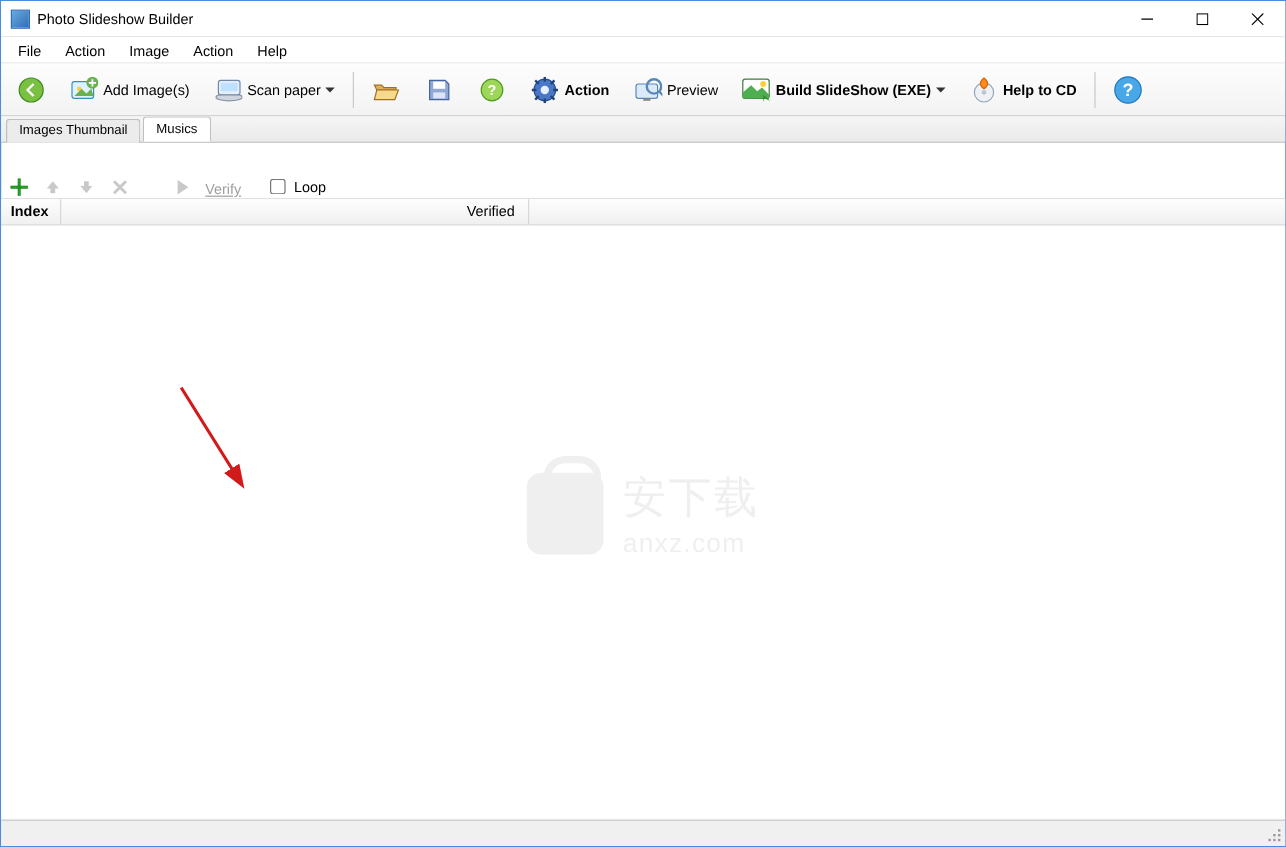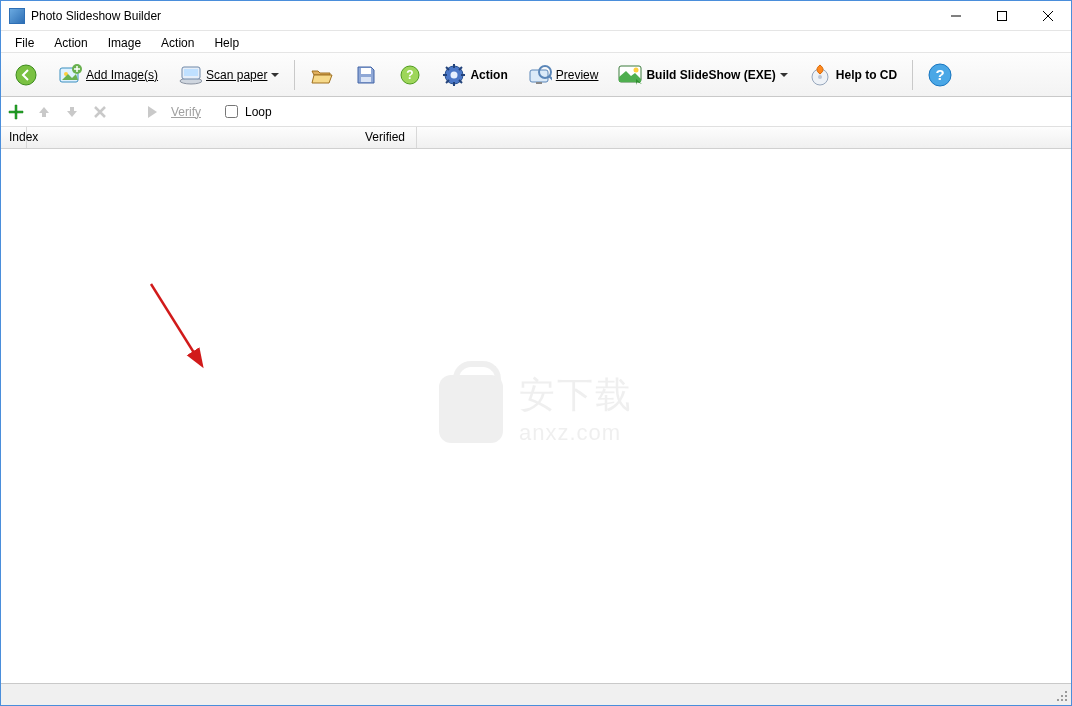--- a/index.html
+++ b/index.html
@@ -10,40 +10,40 @@
   .titlebar .app-icon { width:16px; height:16px; margin:0 6px 0 8px; background:linear-gradient(135deg,#6aa9e0 0%,#2e6fb5 100%); border:1px solid #2e6fb5; }
   .titlebar .title { flex:0 0 auto; font-size:12px; color:#000; }
   .titlebar .spacer { flex:1; }
   .win-btn { width:46px; height:30px; display:flex; align-items:center; justify-content:center; }
   
   .menubar { height:22px; background:#fff; display:flex; align-items:flex-end; padding:0 4px; border-bottom:1px solid #e5e5e5; }
   .menubar .menu-item { padding:2px 10px; cursor:default; }
   
   .toolbar { height:44px; background:linear-gradient(#fdfdfd,#f3f3f3); border-bottom:1px solid #c9c9c9; display:flex; align-items:center; padding:0 6px; gap:6px; }
   .tb-btn { display:flex; align-items:center; padding:3px 6px; border:1px solid transparent; border-radius:3px; gap:4px; cursor:default; white-space:nowrap; }
-  .tb-btn .lbl { text-decoration:underline; }
+  .tb-btn .lbl { }
   .tb-btn .lbl.noul { text-decoration:none; font-weight:bold; }
   .tb-sep { width:1px; height:30px; background:#c9c9c9; margin:0 2px; }
   .dropdown-arrow { width:8px; height:8px; display:inline-block; }
   .icon24 { width:24px; height:24px; display:flex; align-items:center; justify-content:center; }
   
   .tabstrip { height:22px; background:linear-gradient(#f5f5f5,#eaeaea); border-bottom:1px solid #c0c0c0; display:flex; align-items:flex-end; padding-left:4px; }
   .tab { padding:3px 10px 4px 10px; font-size:11px; border:1px solid #bfbfbf; border-bottom:none; background:#ececec; margin-right:2px; border-top-left-radius:3px; border-top-right-radius:3px; position:relative; top:1px; cursor:default; }
   .tab.active { background:#fff; color:#000; top:0; padding-top:4px; }
   
-  .subtoolbar { height:30px; display:flex; align-items:center; padding:0 6px; gap:10px; border-bottom:1px solid #e0e0e0; }
+  .subtoolbar { height:47px; display:flex; align-items:flex-end; padding:0 6px; gap:10px; border-bottom:1px solid #e0e0e0; }
   .ico-btn { width:18px; height:18px; display:flex; align-items:center; justify-content:center; cursor:default; }
   .ico-btn.disabled { opacity:0.45; }
   .verify-link { color:#a0a0a0; text-decoration:underline; font-size:12px; }
   .loop { display:flex; align-items:center; gap:4px; margin-left:10px; }
   .loop input { width:13px; height:13px; }
   
   .col-header { height:22px; background:linear-gradient(#fdfdfd,#f0f0f0); border-bottom:1px solid #d0d0d0; display:flex; }
   .col-header .col { padding:3px 8px; border-right:1px solid #d8d8d8; font-size:12px; }
-  .c-index { width:26px; }
+  .c-index { width:50px;font-weight:bold; }
   .c-path  { width:330px;margin-top:28px; }
   .c-verified { width:60px; }
   
   .list-area { flex:1; position:relative; background:#fff; overflow:hidden; }
   .watermark { position:absolute; top:50%; left:50%; transform:translate(-50%,-60%); opacity:0.22; display:flex; align-items:center; gap:16px; pointer-events:none; }
   .watermark .bag { width:64px; height:68px; background:#b8b8b8; border-radius:12px; position:relative; }
   .watermark .bag::before { content:""; position:absolute; top:-14px; left:14px; width:36px; height:20px; border:6px solid #b8b8b8; border-bottom:none; border-top-left-radius:18px; border-top-right-radius:18px; }
   .watermark .txt1 { font-size:36px; color:#b8b8b8; font-weight:500; letter-spacing:2px; }
   .watermark .txt2 { font-size:22px; color:#b8b8b8; letter-spacing:1px; }
   .arrow-anno { position:absolute; top:130px; left:145px; pointer-events:none; }
@@ -209,20 +209,24 @@
     <div class="tb-btn">
       <span class="icon24">
         <svg width="24" height="24">
             <circle cx="12" cy="12" r="11" fill="#4aa7e6" stroke="#1976c0"></circle>
             <text x="12" y="17" text-anchor="middle" font-size="15" fill="#fff" font-weight="bold">?</text>
           </svg>
       </span>
     </div>
   </div>
 
+  <div class="tabstrip">
+    <div class="tab">Images Thumbnail</div>
+    <div class="tab active">Musics</div>
+  </div>
 
   <div class="subtoolbar">
     <div class="ico-btn">
       <svg width="16" height="16">
           <path d="M7 1h2v14H7zM1 7h14v2H1z" fill="#27a82a" stroke="#157a18" stroke-width="0.5"></path>
         </svg>
     </div>
     <div class="ico-btn disabled">
       <svg width="14" height="14">
           <path d="M7 2 L12 8 H9 V12 H5 V8 H2 Z" fill="#888"></path>

